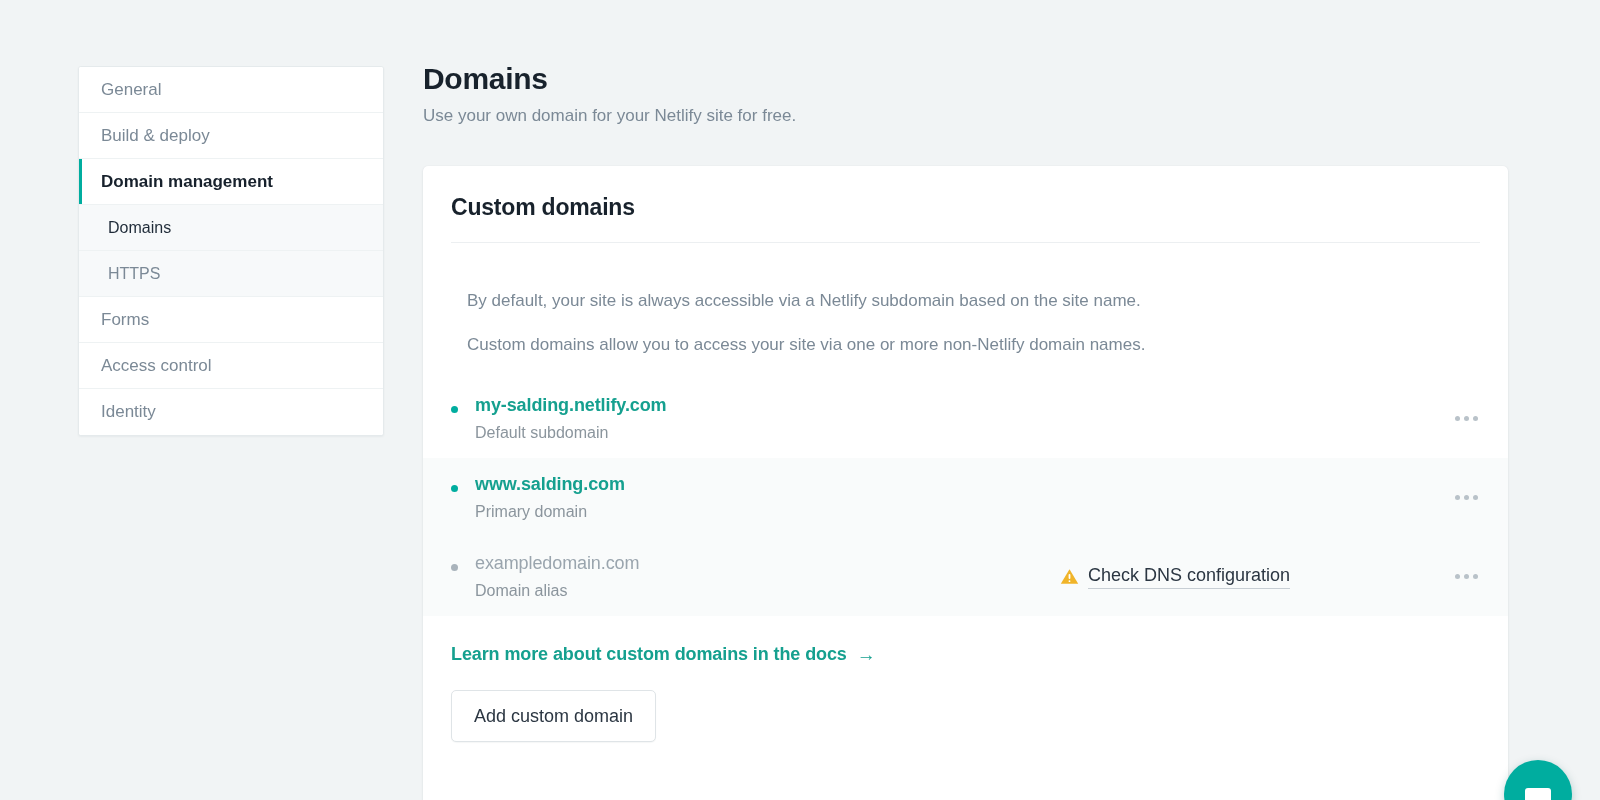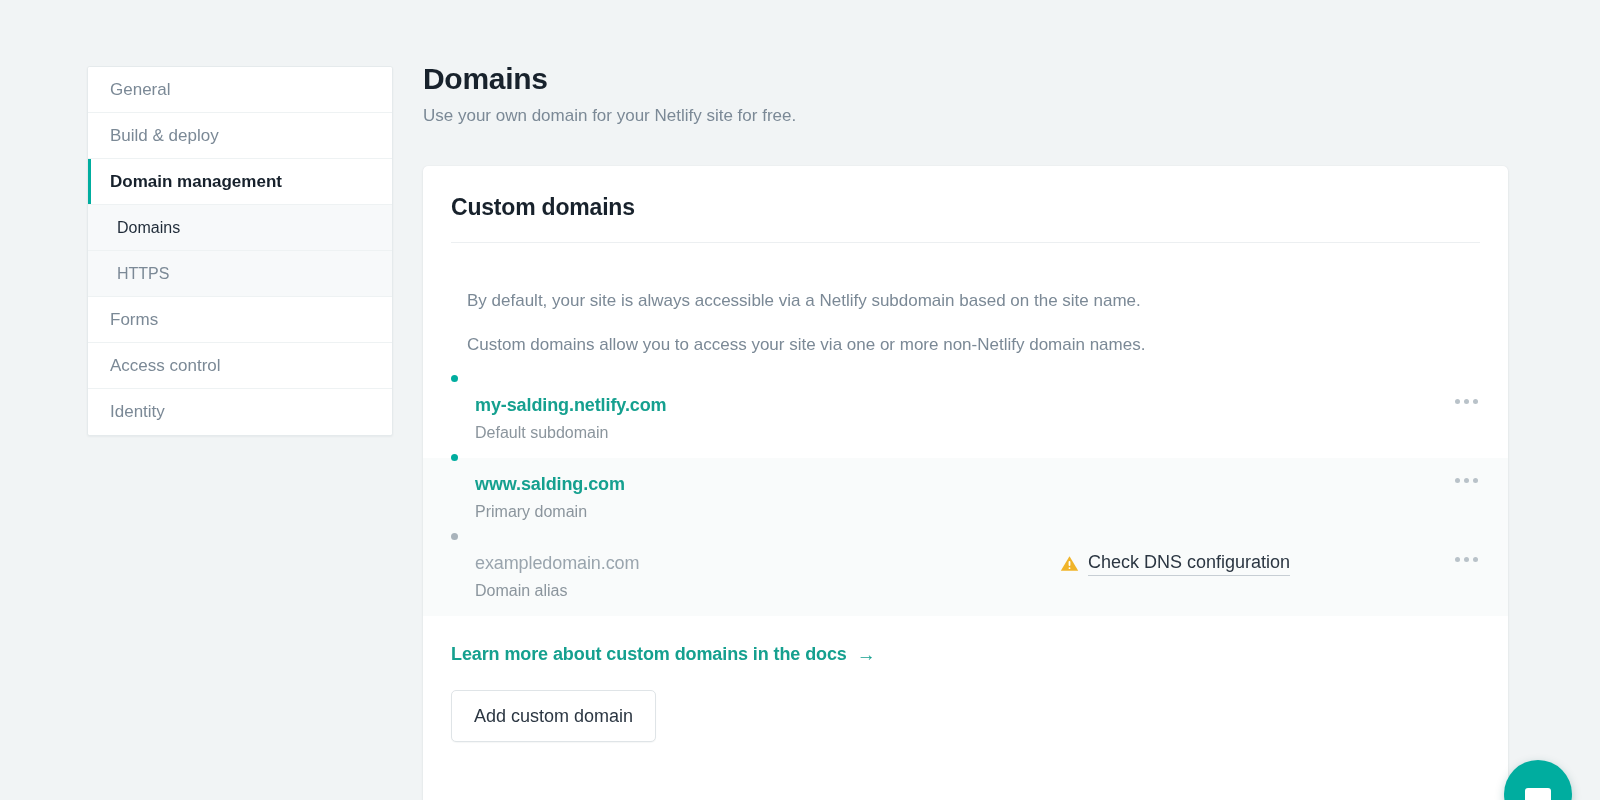--- a/index.html
+++ b/index.html
@@ -20,21 +20,21 @@
 
   .page {
     position: relative;
     width: 1600px;
     height: 800px;
   }
 
   
   .sidebar {
     position: absolute;
-    left: 87px;
+    left: 78px;
     top: 66px;
     width: 306px;
     background: #ffffff;
     border: 1px solid #e5eaec;
     border-radius: 3px;
     box-shadow: 0 1px 2px rgba(20, 40, 60, 0.05);
     overflow: hidden;
   }
 
   .nav-item {
@@ -130,21 +130,21 @@
   .card-desc p { margin: 16px; }
 
   
   .domain-list {
     margin-top: 20px;
   }
 
   .domain-row {
     position: relative;
     display: flex;
-    align-items: flex-start;
+    align-items: center;
     padding: 14px 28px 14px 28px;
     min-height: 74px;
   }
   .domain-row.striped { background: #f9fbfb; }
 
   .bullet {
     flex: 0 0 auto;
     width: 7px;
     height: 7px;
     border-radius: 50%;

